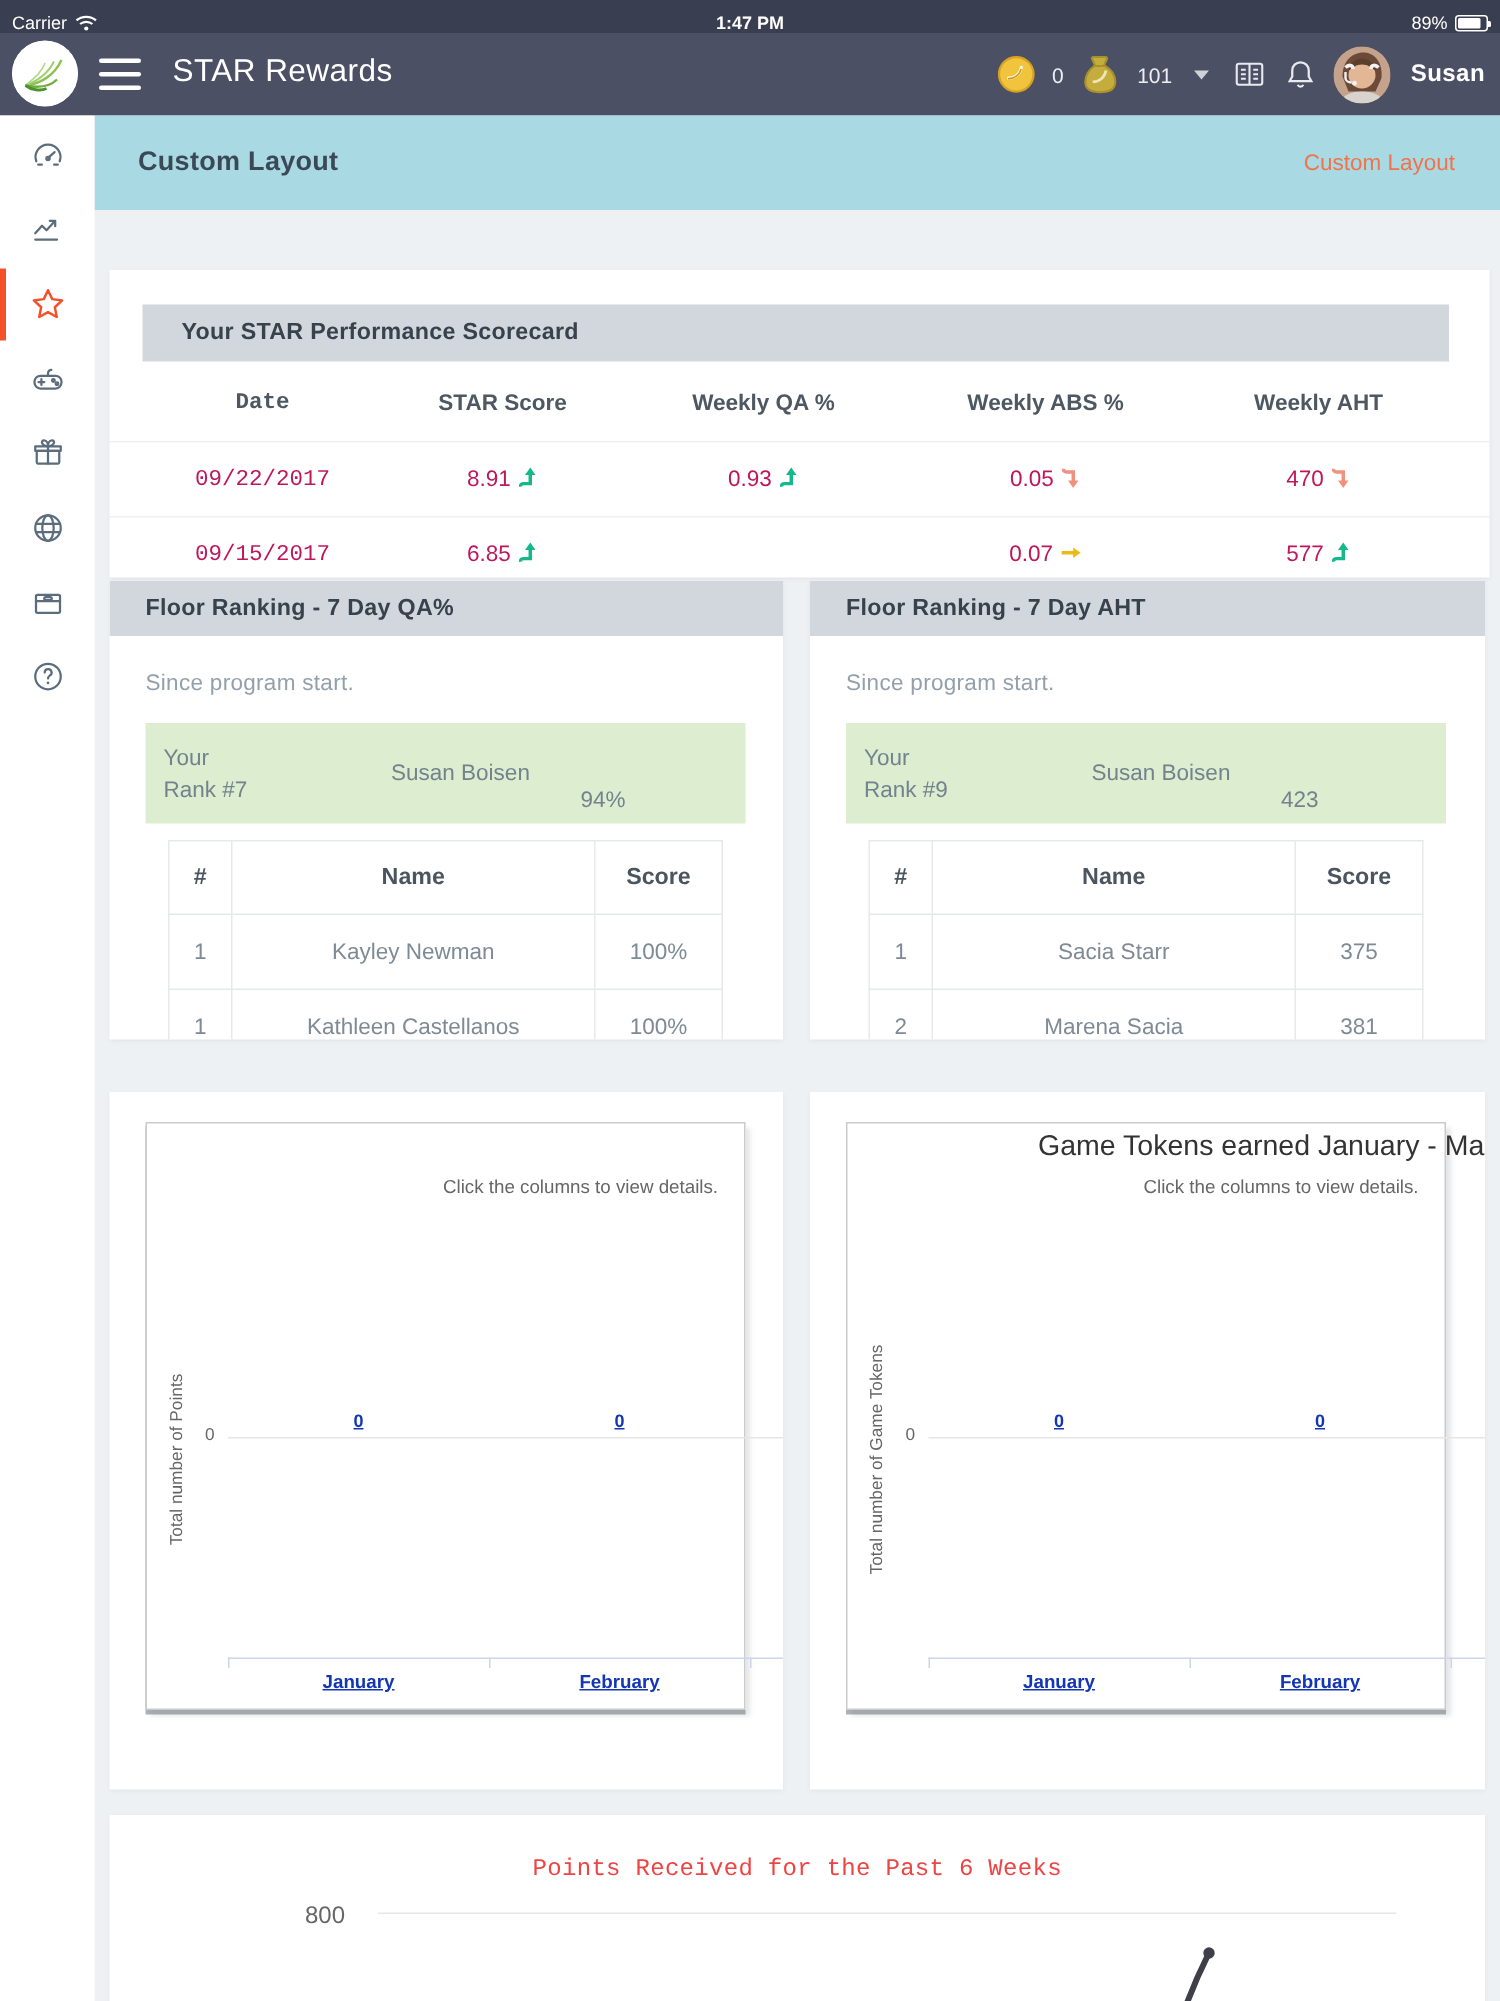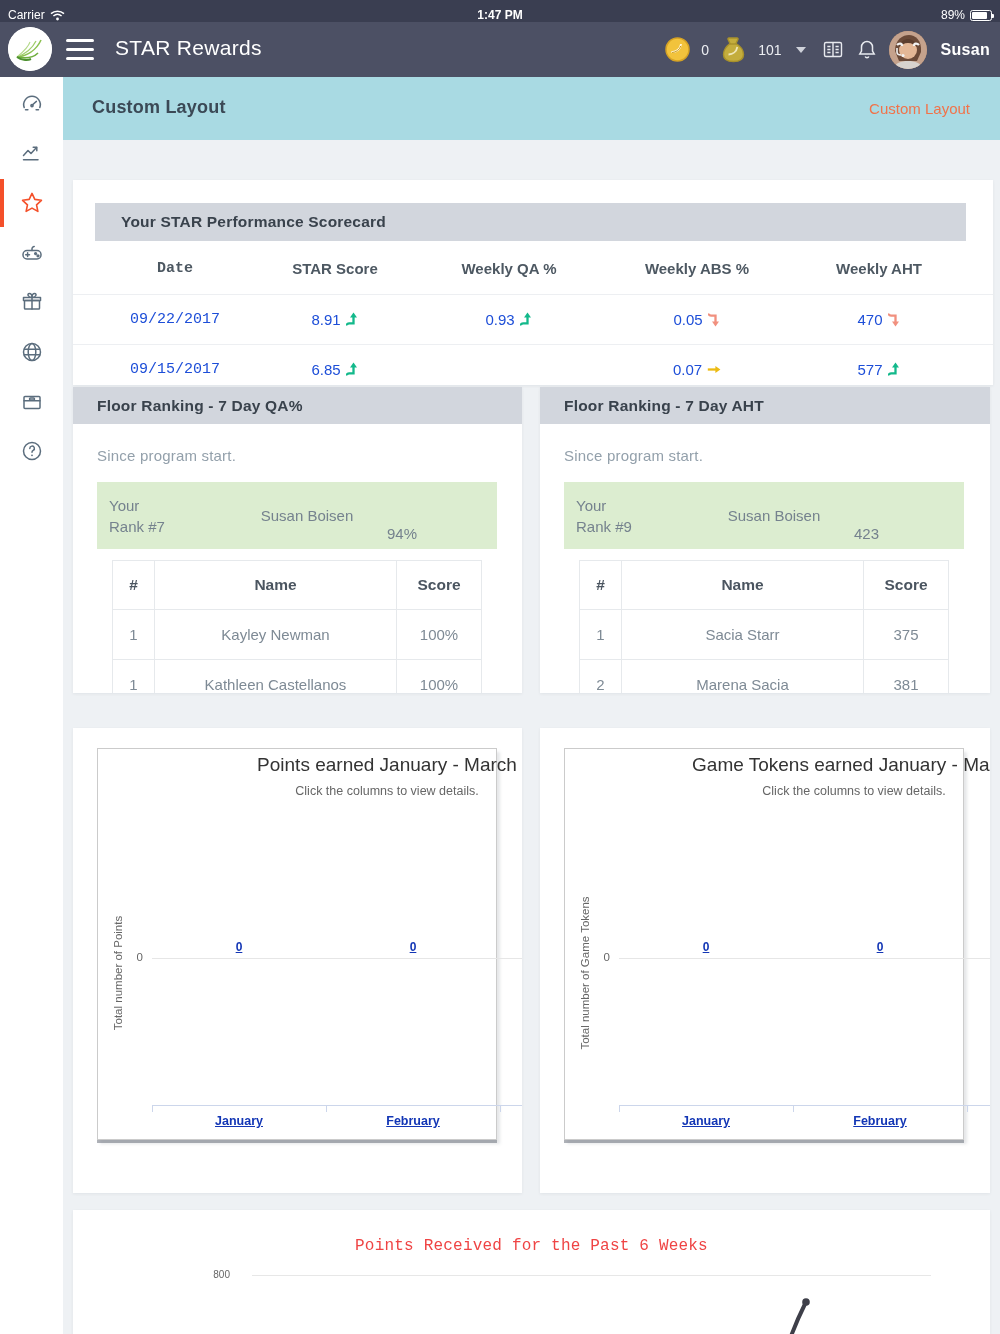--- a/index.html
+++ b/index.html
@@ -44,21 +44,21 @@
   
   .card { position:absolute; background:#fff; overflow:hidden; box-shadow:0 1px 3px rgba(40,50,70,.07); }
   .bar { background:#d2d6dd; display:flex; align-items:center; font-size:15.5px; font-weight:bold; color:#39424c; letter-spacing:.2px; }
 
   
   #scorecard { left:73px; top:180px; width:920px; height:205px; }
   #scorecard .bar { position:absolute; left:22px; right:27px; top:23px; height:38px; padding-left:26px; }
   .sc-hdr { position:absolute; left:0; top:63px; width:100%; height:52px; border-bottom:1px solid #edeff2; }
   .sc-row1 { position:absolute; left:0; top:115px; width:100%; height:50px; border-bottom:1px solid #edeff2; }
   .sc-row2 { position:absolute; left:0; top:165px; width:100%; height:50px; }
-  .sc-cell { position:absolute; width:180px; text-align:center; font-size:15px; color:#1d4ed8; line-height:50px; white-space:nowrap; }
+  .sc-cell { position:absolute; width:180px; text-align:center; font-size:15px; color:#be185d; line-height:50px; white-space:nowrap; }
   .sc-hdr .sc-cell { font-weight:bold; color:#4d5862; line-height:52px; font-size:15px; }
   .c1{left:12px;font-family:Liberation Mono, monospace;} .c2{left:172px;} .c3{left:346px;} .c4{left:534px;} .c5{left:716px;}
   .tr { vertical-align:-2px; margin-left:5px; }
 
   
   .floor { width:450px; height:306px; top:387px; }
   #floor-qa { left:73px; width:449px; }
   #floor-aht { left:540px; }
   .floor .bar { height:37px; padding-left:24px; }
   .floor .note { position:absolute; left:24px; top:60px; font-size:15px; color:#93a0ab; letter-spacing:.2px; }
@@ -94,21 +94,21 @@
   .ch-xaxis { position:absolute; left:79px; top:377px; width:400px; height:1px; background:#ccd6eb; }
   .ch-tick { position:absolute; top:377px; width:1px; height:7px; background:#ccd6eb; }
   .t1{left:79px;} .t2{left:253px;} .t3{left:427px;}
   .ch-xlabel { position:absolute; top:386px; width:120px; text-align:center; font-size:12.5px; font-weight:bold;
     color:#1336b5; text-decoration:underline; cursor:pointer; }
   .xl1 { left:106px; } .xl2 { left:280px; }
 
   
   #chart-weeks { left:73px; top:1210px; width:917px; height:170px; }
   #chart-weeks .ttl { position:absolute; left:0; top:27px; width:100%; text-align:center; font-size:16px; color:#ef4444; letter-spacing:.2px;font-family:Liberation Mono, monospace; }
-  #chart-weeks .ytick { position:absolute; left:125px; top:59px; width:32px; text-align:right; font-size:10px; color:#666; }
+  #chart-weeks .ytick { position:absolute; left:125px; top:59px; width:32px; text-align:right; font-size:16px; color:#666; }
   #chart-weeks .grid { position:absolute; left:179px; top:65px; width:679px; height:1px; background:#e7e7e7; }
   #chart-weeks svg { position:absolute; left:0; top:0; }
 </style>
 </head>
 <body>
 
 <div id="screen">
 
   <div class="statusbar">
     <span class="sb-left">
@@ -356,21 +356,20 @@
       <div class="rt-row stub">
           <div></div>
           <div></div>
           <div></div>
         </div>
     </div>
   </div>
 
   <div class="card chartcard" id="chart-points">
     <div class="chart-box"></div>
-    <div class="ch-title">Points earned January - March</div>
     <div class="ch-sub">Click the columns to view details.</div>
     <div class="ch-ytitle">Total number of Points</div>
     <div class="ch-ytick">0</div>
     <div class="ch-zero"></div>
     <div class="ch-dlabel dl1">0</div>
     <div class="ch-dlabel dl2">0</div>
     <div class="ch-xaxis"></div>
     <div class="ch-tick t1"></div>
       <div class="ch-tick t2"></div>
       <div class="ch-tick t3"></div>

